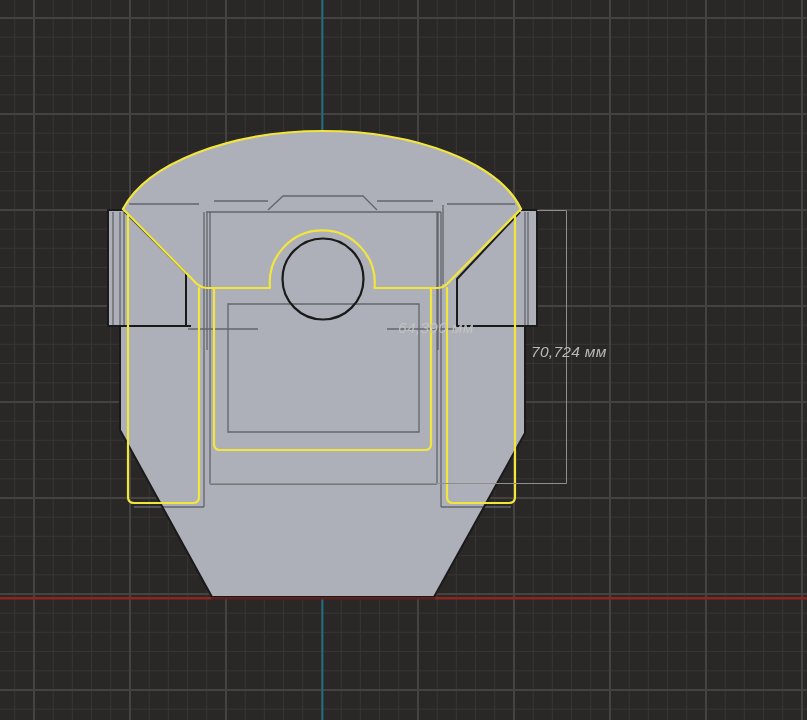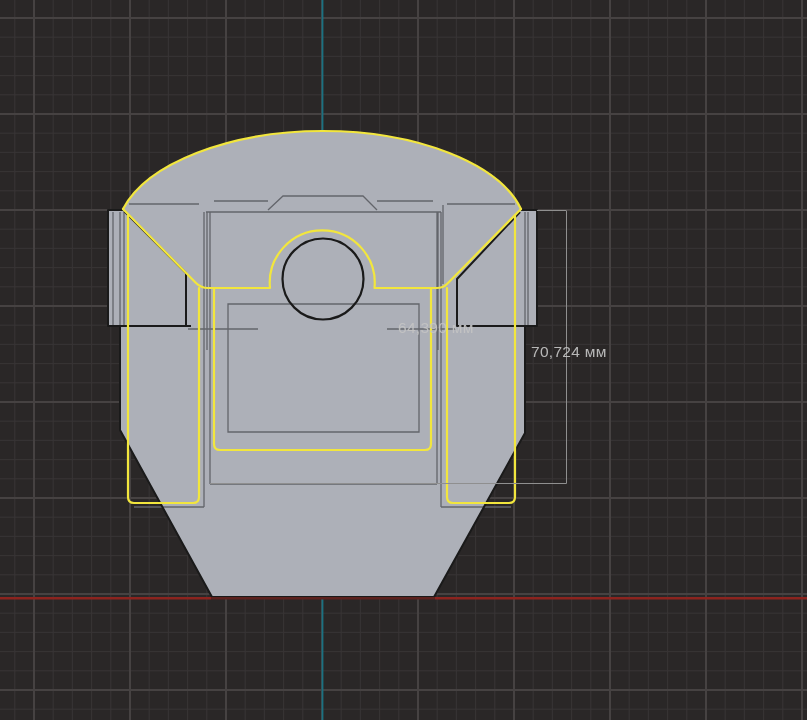--- a/index.html
+++ b/index.html
@@ -1,17 +1,17 @@
 <!DOCTYPE html>
 <html><head>
 <meta charset="utf-8">
 <style>
   html,body{margin:0;padding:0;background:#1e1c1c;}
   .viewport-wrap{width:807px;height:720px;overflow:hidden;position:relative;
-    font-family:"Liberation Sans","DejaVu Sans",sans-serif;}
+    font-family:"Liberation Sans","DejaVu Sans",sans-serif;font-style:italic;}
   svg{display:block;}
   text.dim-label{font-family:"Liberation Sans","DejaVu Sans",sans-serif;
     font-size:15.5px;letter-spacing:.3px;opacity:.92;}
 </style>
 </head>
 <body>
 
 <div class="viewport-wrap">
 <svg width="807" height="720" viewBox="0 0 807 720">
 

